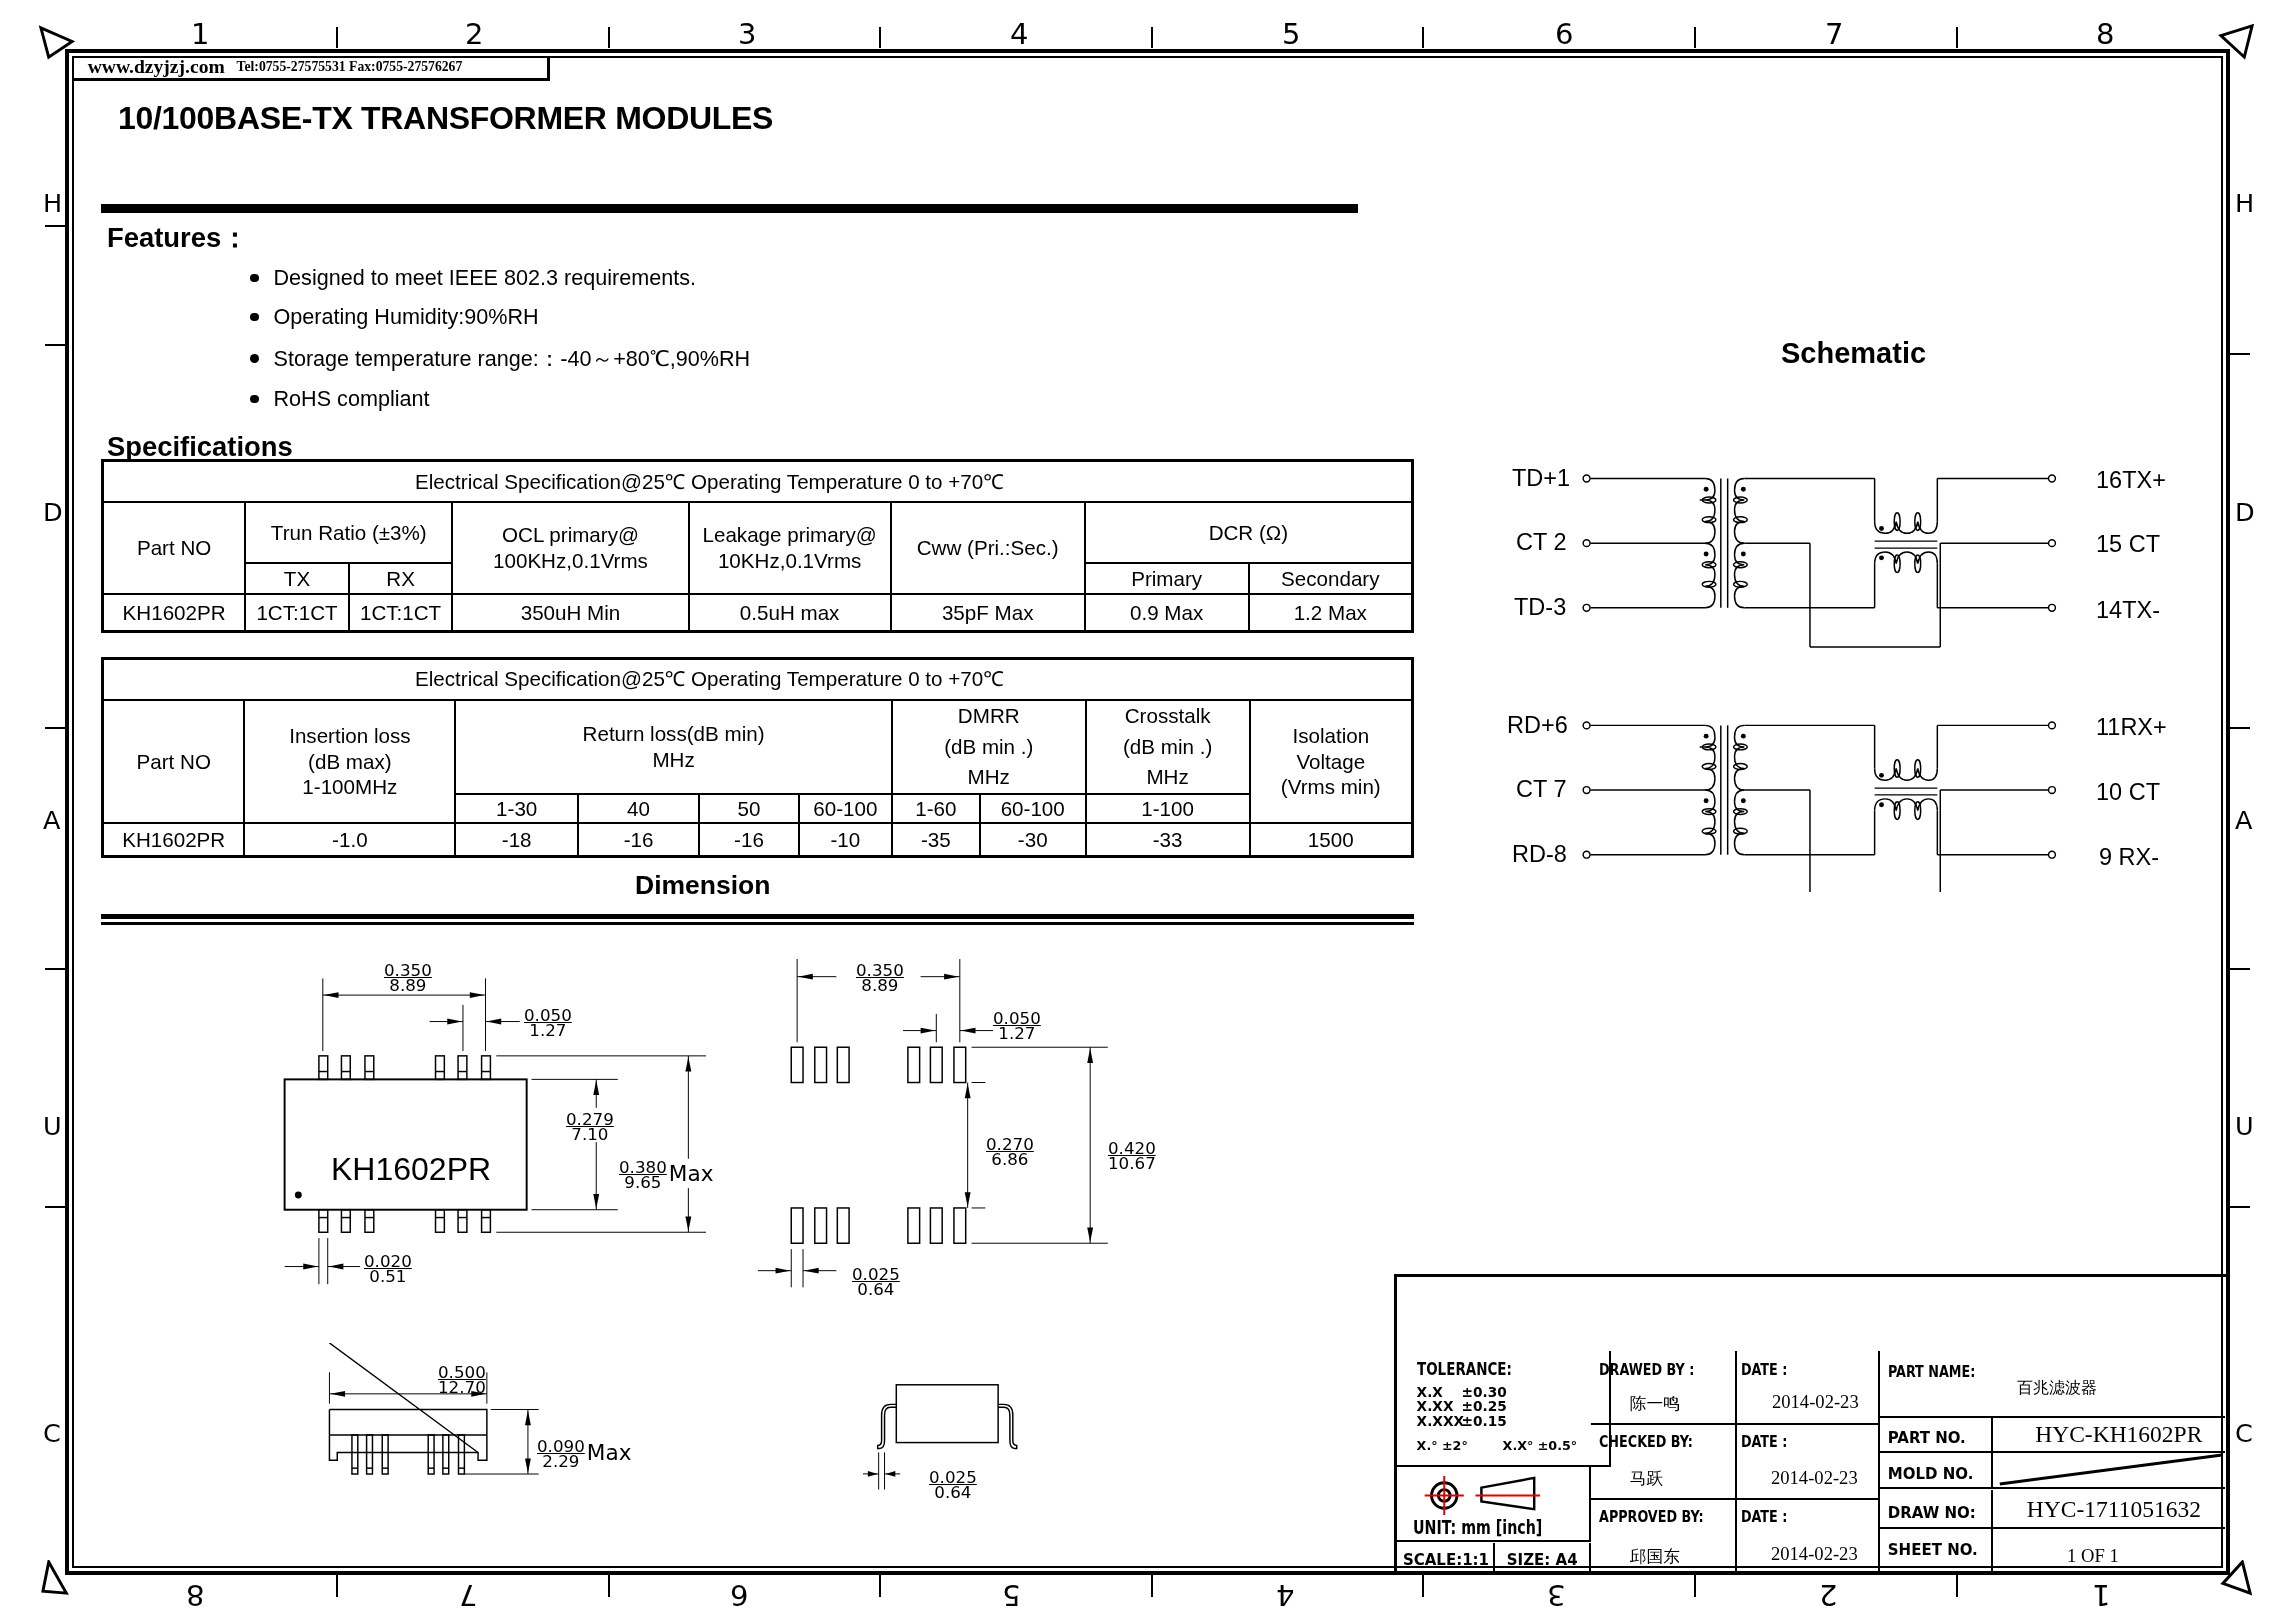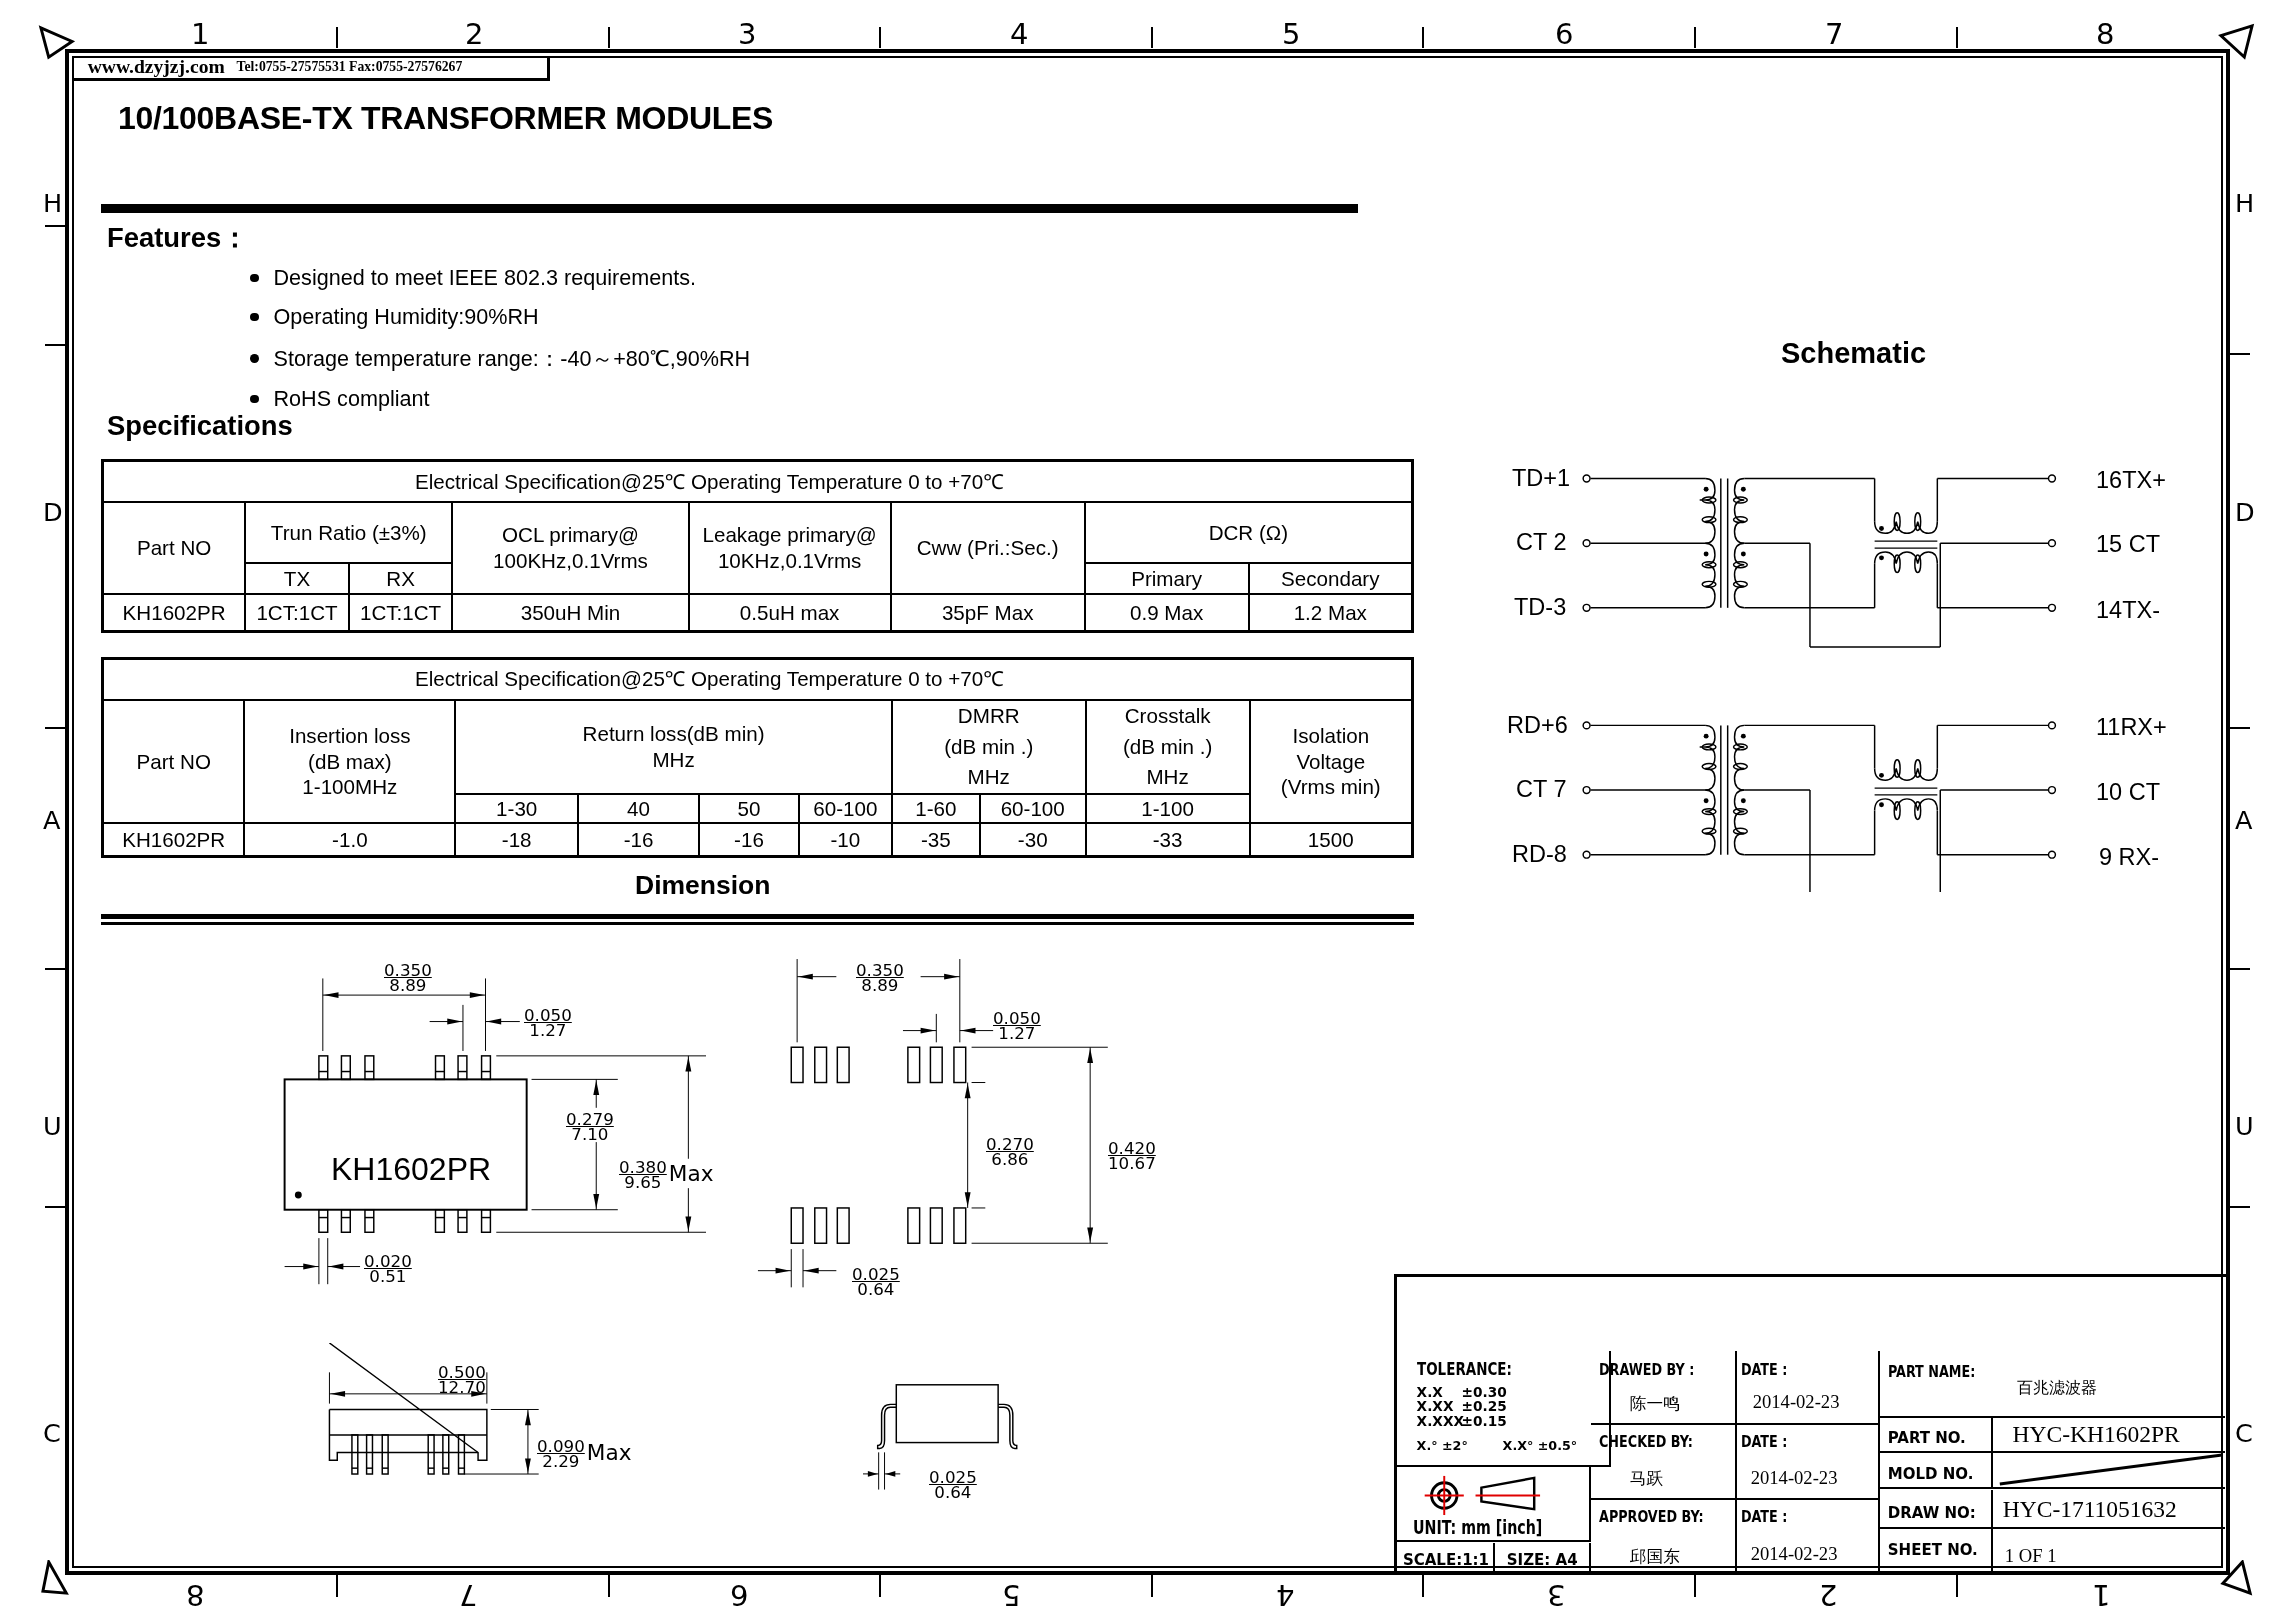--- a/index.html
+++ b/index.html
@@ -25,21 +25,21 @@
   table.spec td{border:2px solid #000;text-align:center;vertical-align:middle;padding:0;line-height:1.25;}
   table.spec{border:3.9px solid #000;}
   .dim-label{position:absolute;font-family:"DejaVu Sans",sans-serif;font-size:16.7px;line-height:14.7px;text-align:center;}
   .dim-label .n{text-decoration:underline;display:block;}
   .dimbar1{position:absolute;left:101px;top:914px;width:1313px;height:4.9px;background:#000;}
   .dimbar2{position:absolute;left:101px;top:922px;width:1313px;height:2.9px;background:#000;}
   .sch-label{position:absolute;font-size:23.5px;}
   .tb{position:absolute;left:1394px;top:1274px;width:836px;height:301px;border:3.9px solid #000;box-sizing:border-box;}
   .tb-cell{position:absolute;box-sizing:border-box;}
   .tb-h{font-family:"DejaVu Sans Condensed","DejaVu Sans",sans-serif;font-weight:bold;font-size:16.7px;transform:scaleX(0.85);transform-origin:left;white-space:nowrap;}
-  .tb-v{font-family:"Liberation Serif",serif;font-size:20.6px;}
+  .tb-v{font-family:"Liberation Serif",serif;font-size:20.6px;text-align:center;}
 </style>
 </head>
 <body>
 
 <div class="frame-outer"></div>
 <div class="frame-inner"></div>
 
 <svg class="abs" style="left:37px;top:21.6px" width="39" height="39" viewBox="0 0 40 40">
     <polygon points="4,6 36,20 12,36" fill="none" stroke="#000" stroke-width="3"></polygon>
   </svg>
@@ -123,21 +123,21 @@
   </div>
 <div class="feature" style="top:344px">
     <span class="dot"></span>
     <span>Storage temperature range:：-40～+80℃,90%RH</span>
   </div>
 <div class="feature" style="top:386px">
     <span class="dot"></span>
     <span>RoHS compliant</span>
   </div>
 
-<div class="section-h" style="left:107px;top:410px">Specifications</div>
+<div class="section-h" style="left:107px;top:431px">Specifications</div>
 
 <table class="spec" style="left:101px;top:459px;width:1313px;height:174px">
   <colgroup>
       <col style="width:142px">
       <col style="width:103px">
       <col style="width:103px">
       <col style="width:235px">
       <col style="width:201px">
       <col style="width:193px">
       <col style="width:163px">

